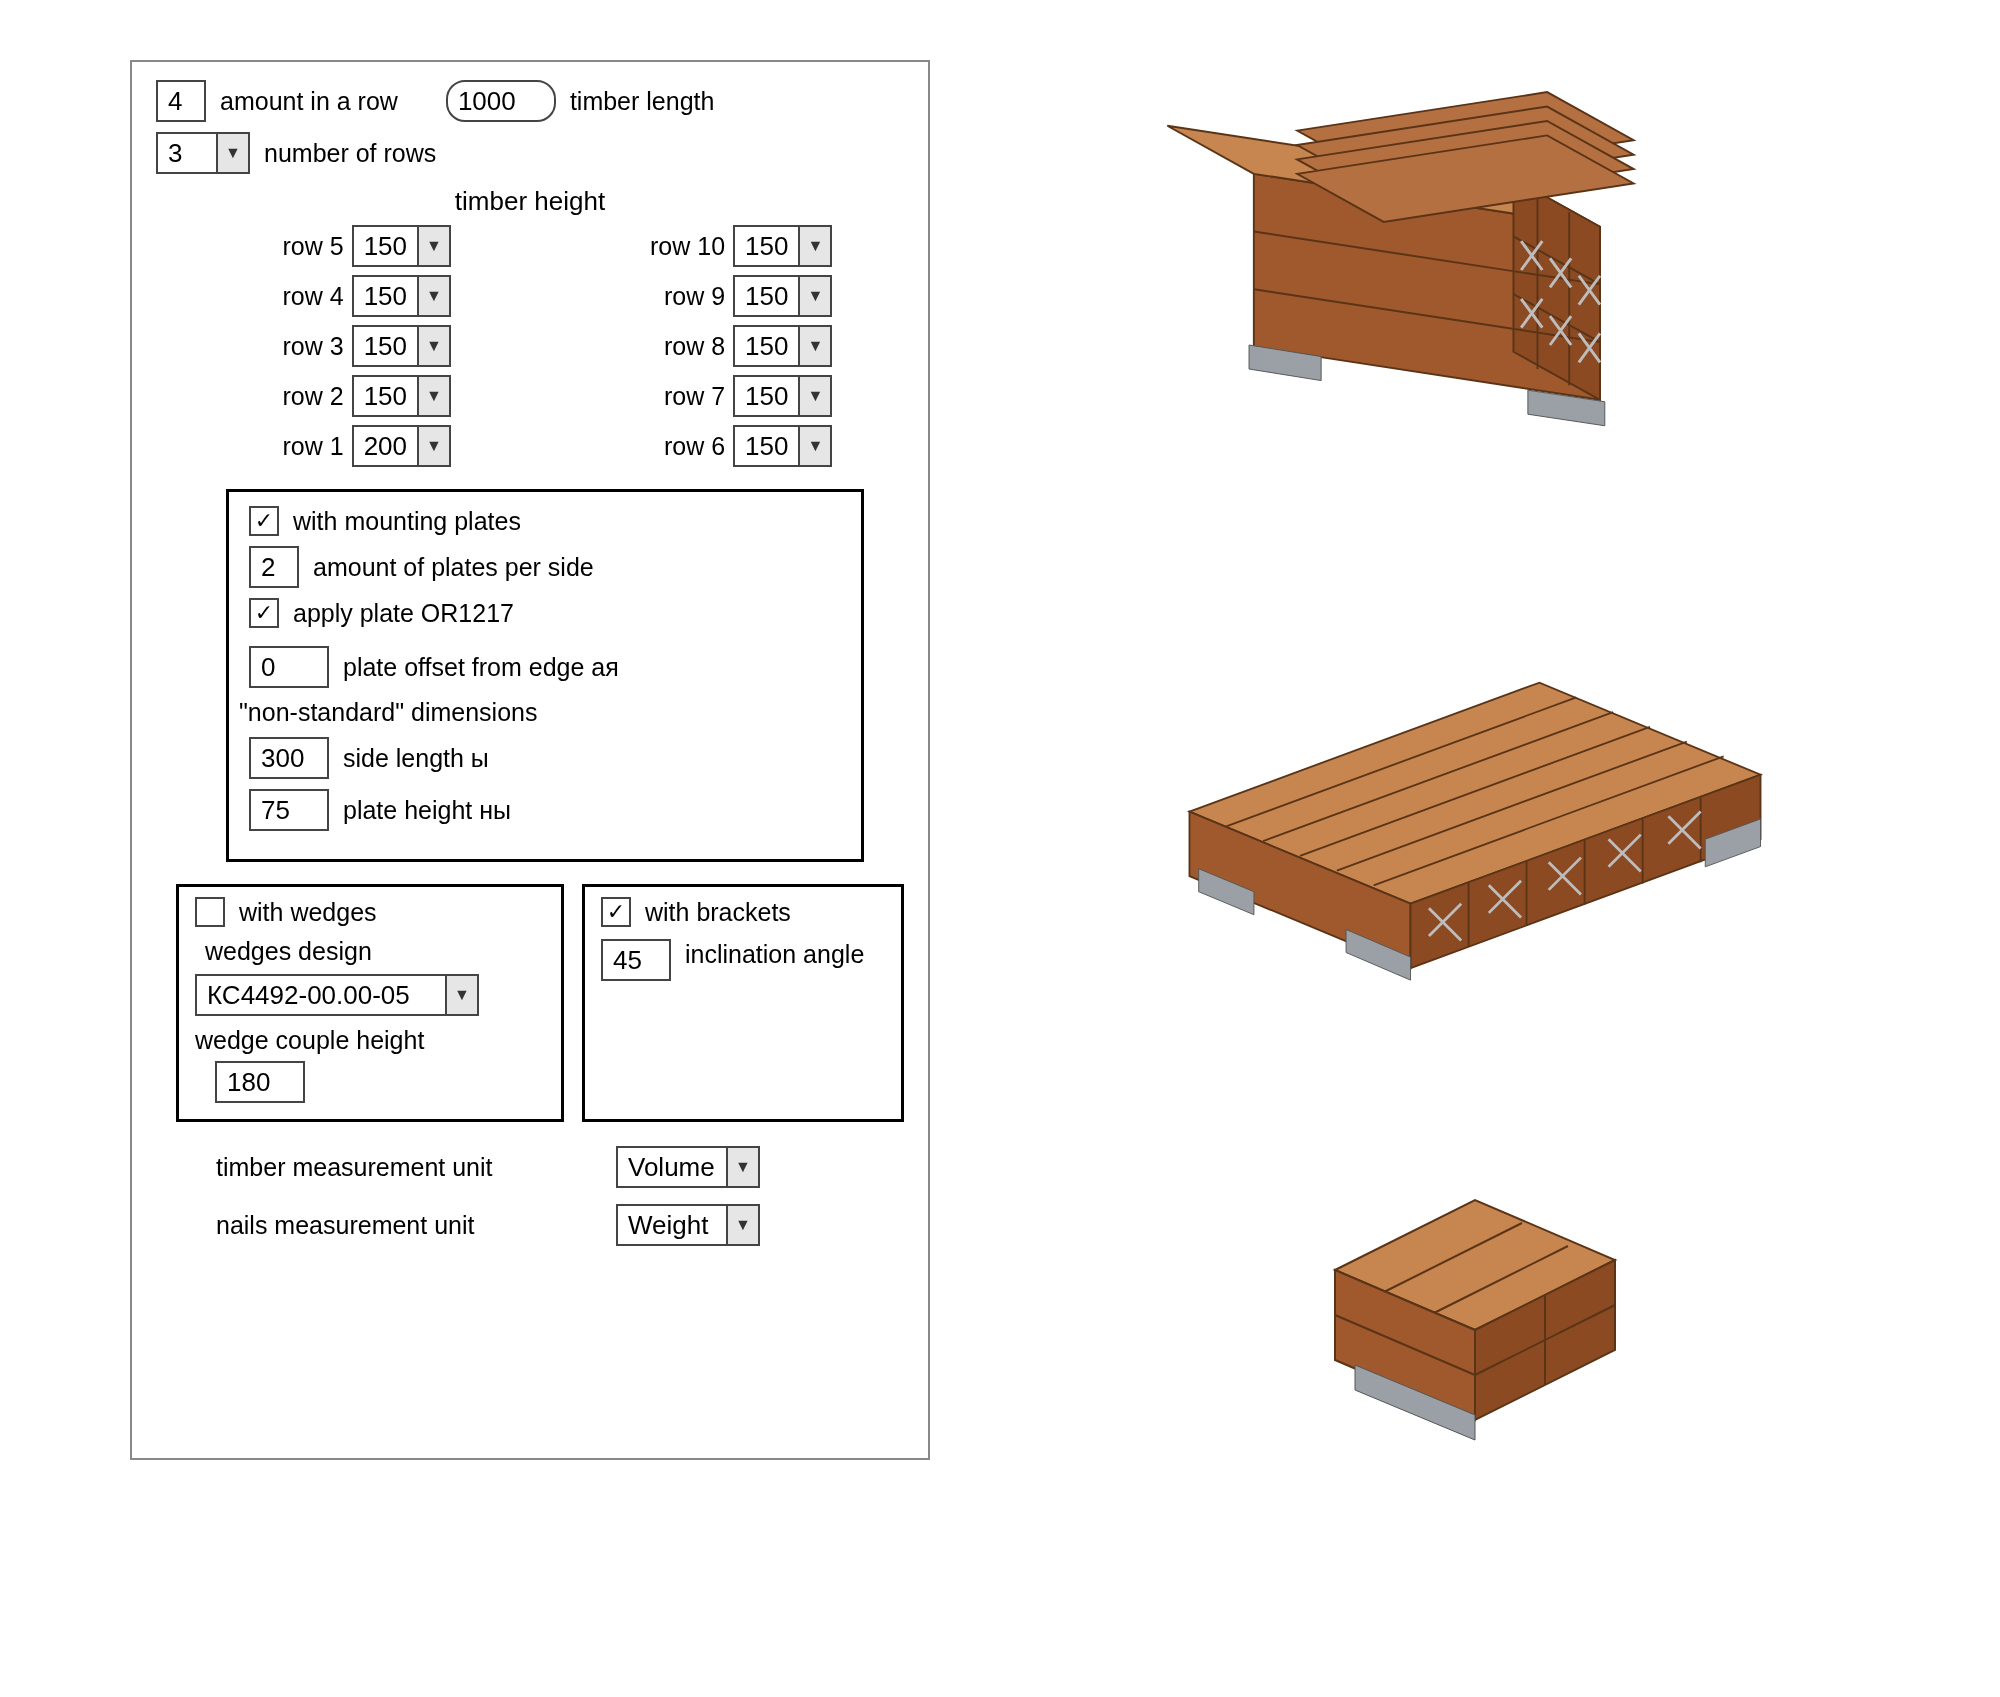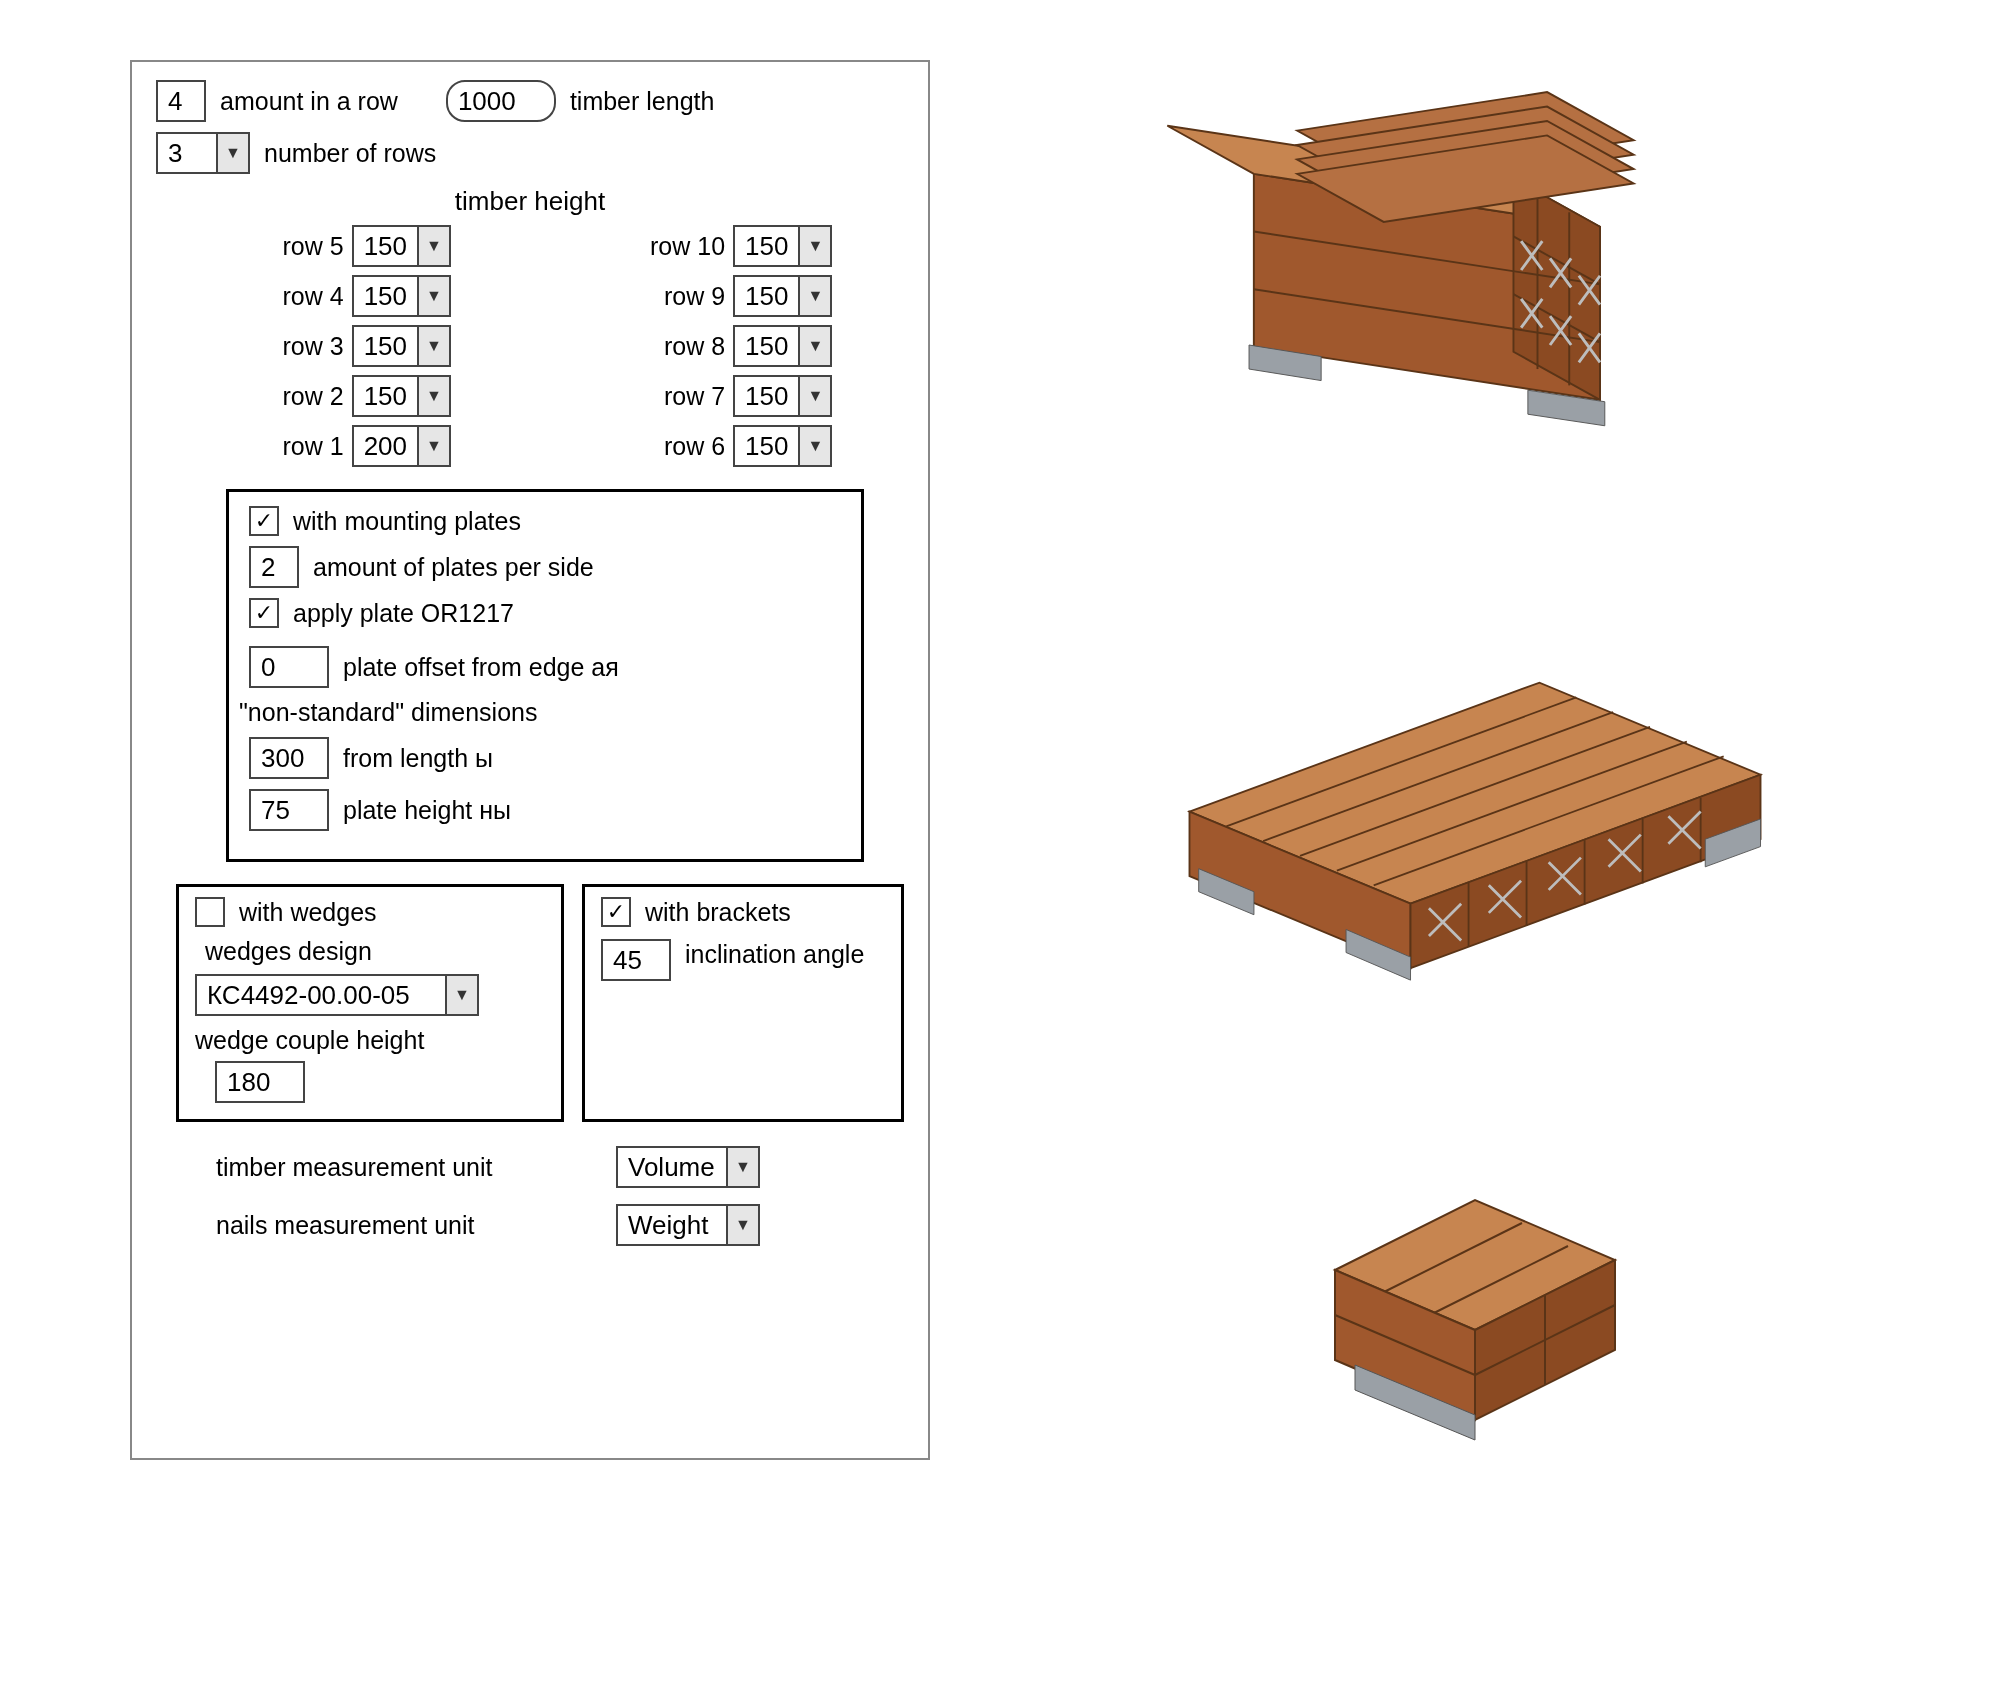--- a/index.html
+++ b/index.html
@@ -229,21 +229,21 @@
         <span class="chk checked"></span>
         <span class="label">apply plate OR1217</span>
       </div>
       <div class="row" style="margin-top:18px">
         <span class="numbox" style="min-width:80px">0</span>
         <span class="label">plate offset from edge ая</span>
       </div>
       <div class="label" style="margin:10px 0 10px -10px">"non-standard" dimensions</div>
       <div class="row">
         <span class="numbox" style="min-width:80px">300</span>
-        <span class="label">from length  ы</span>
+        <span class="label">side length  ы</span>
       </div>
       <div class="row">
         <span class="numbox" style="min-width:80px">75</span>
         <span class="label">plate height  ны</span>
       </div>
     </div>
 
     <div class="bottom-row">
       <div class="wedge-panel">
         <div class="row">

